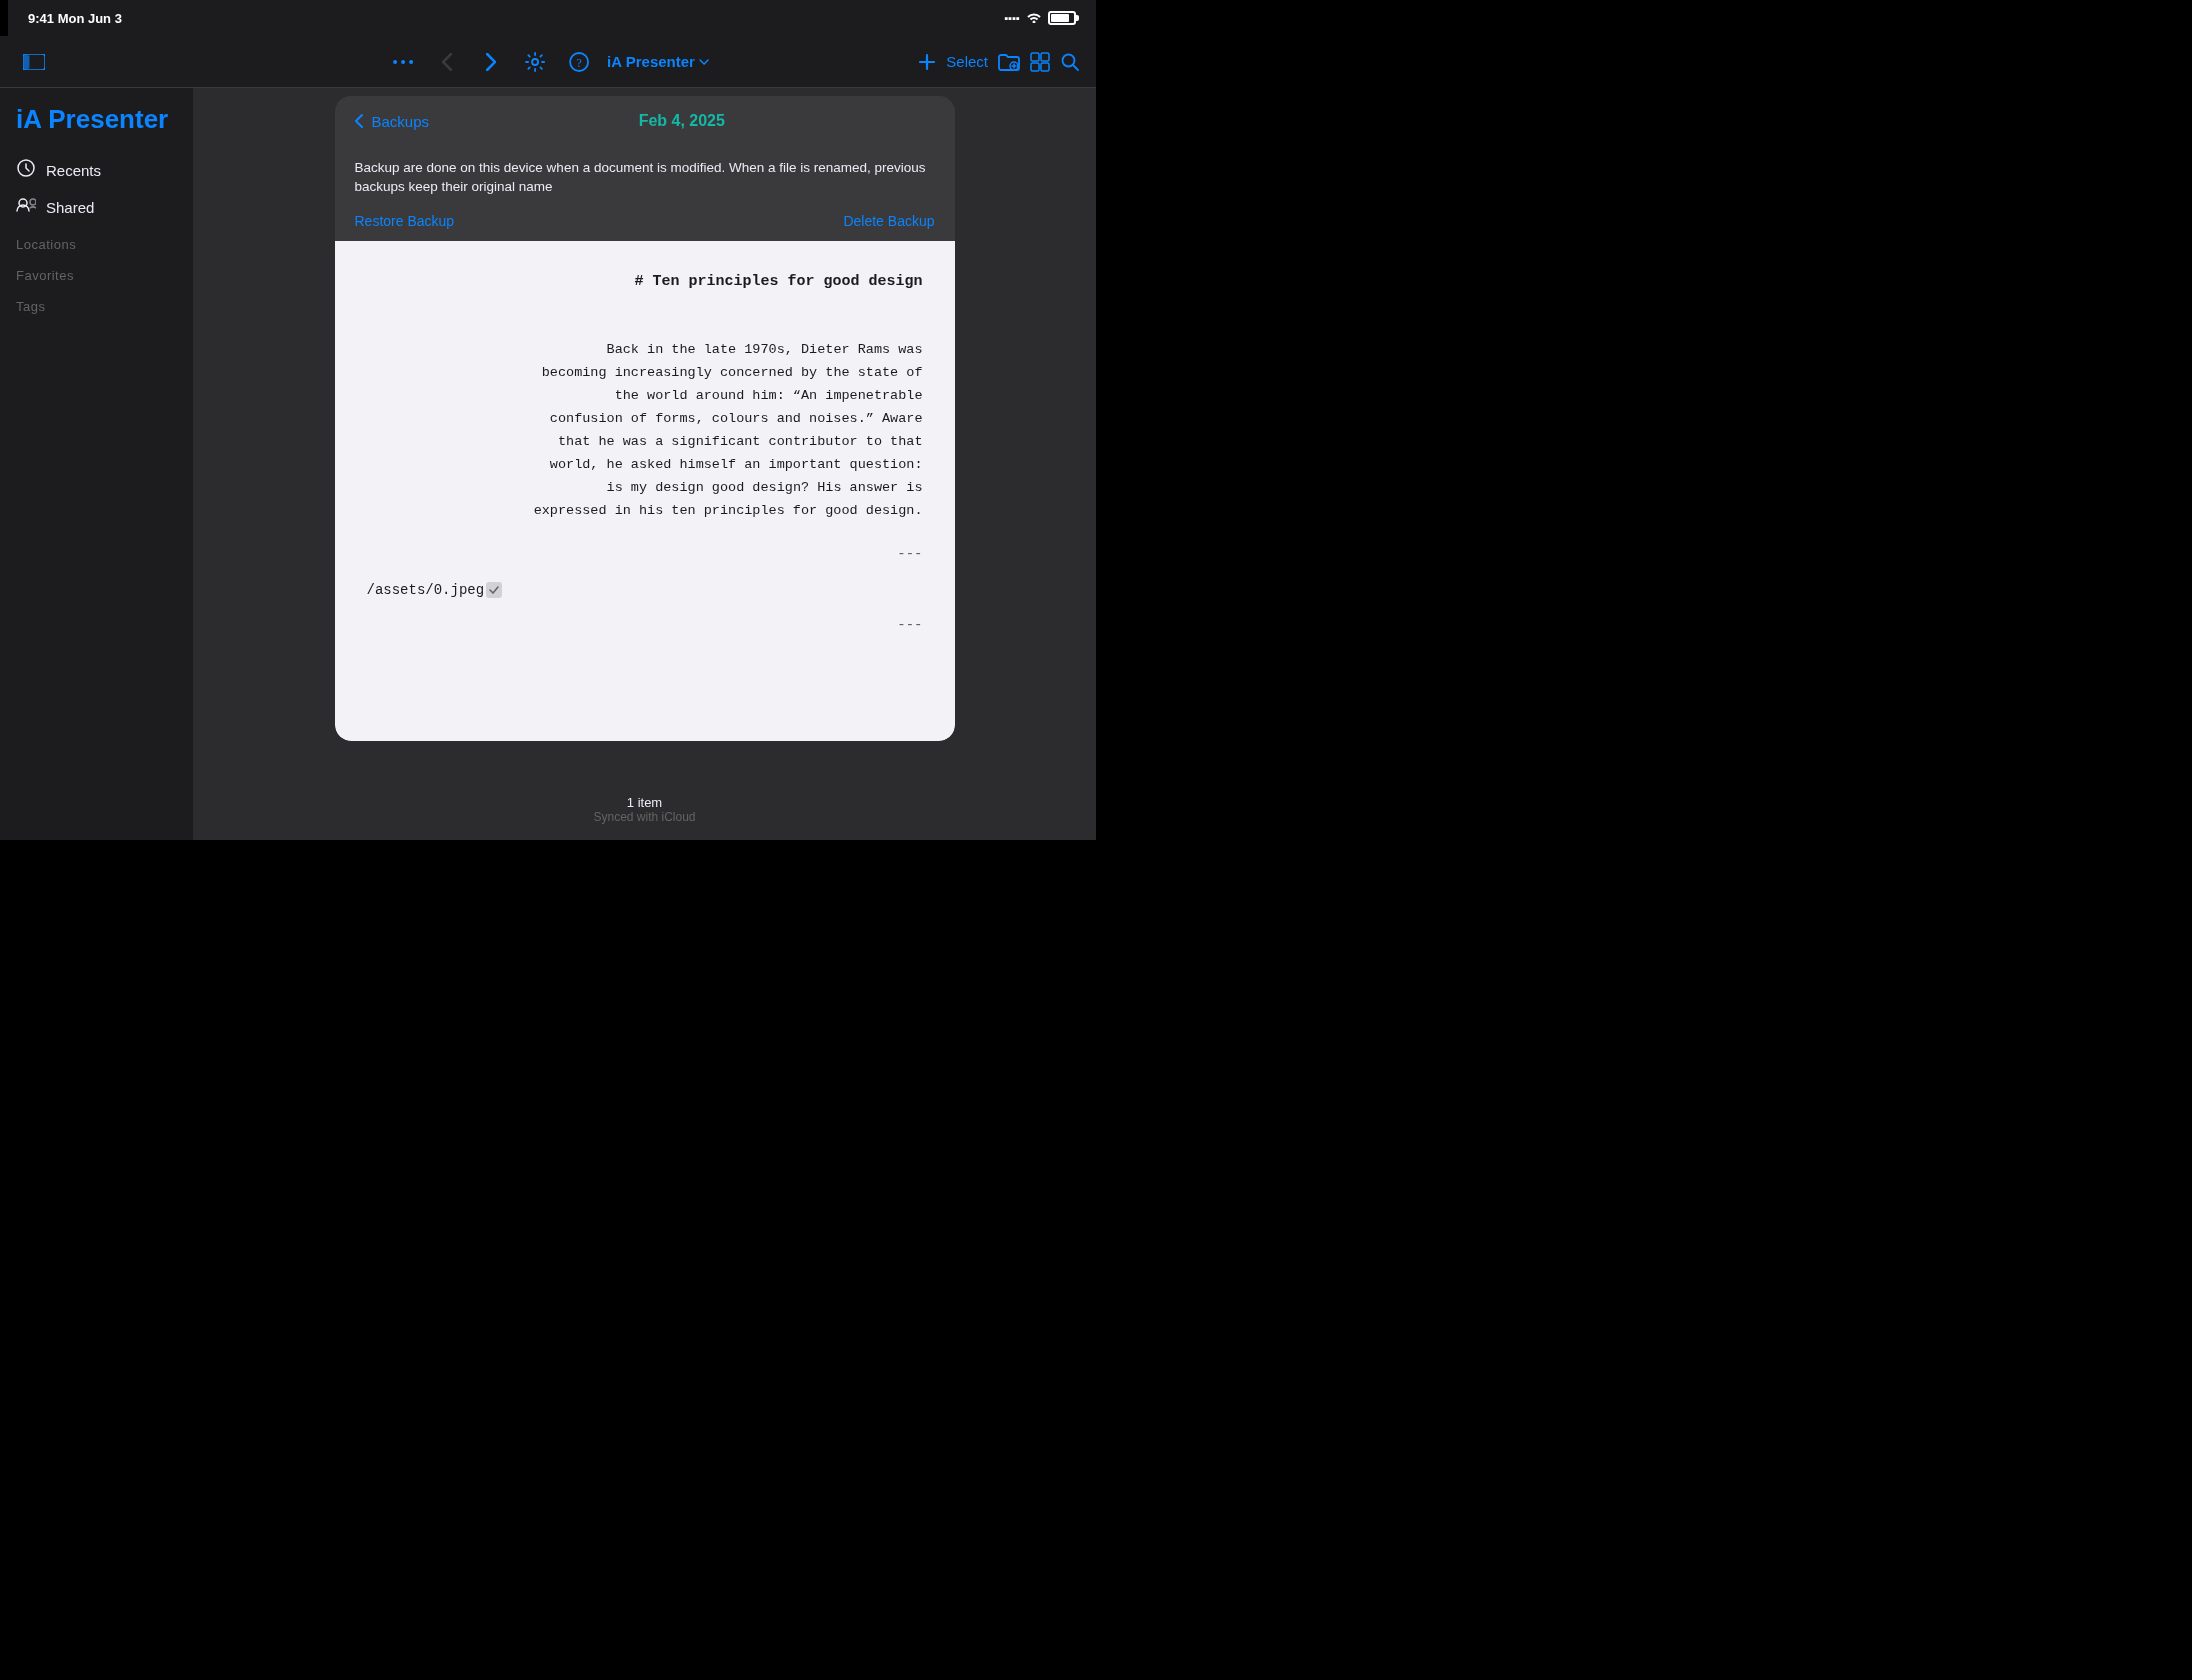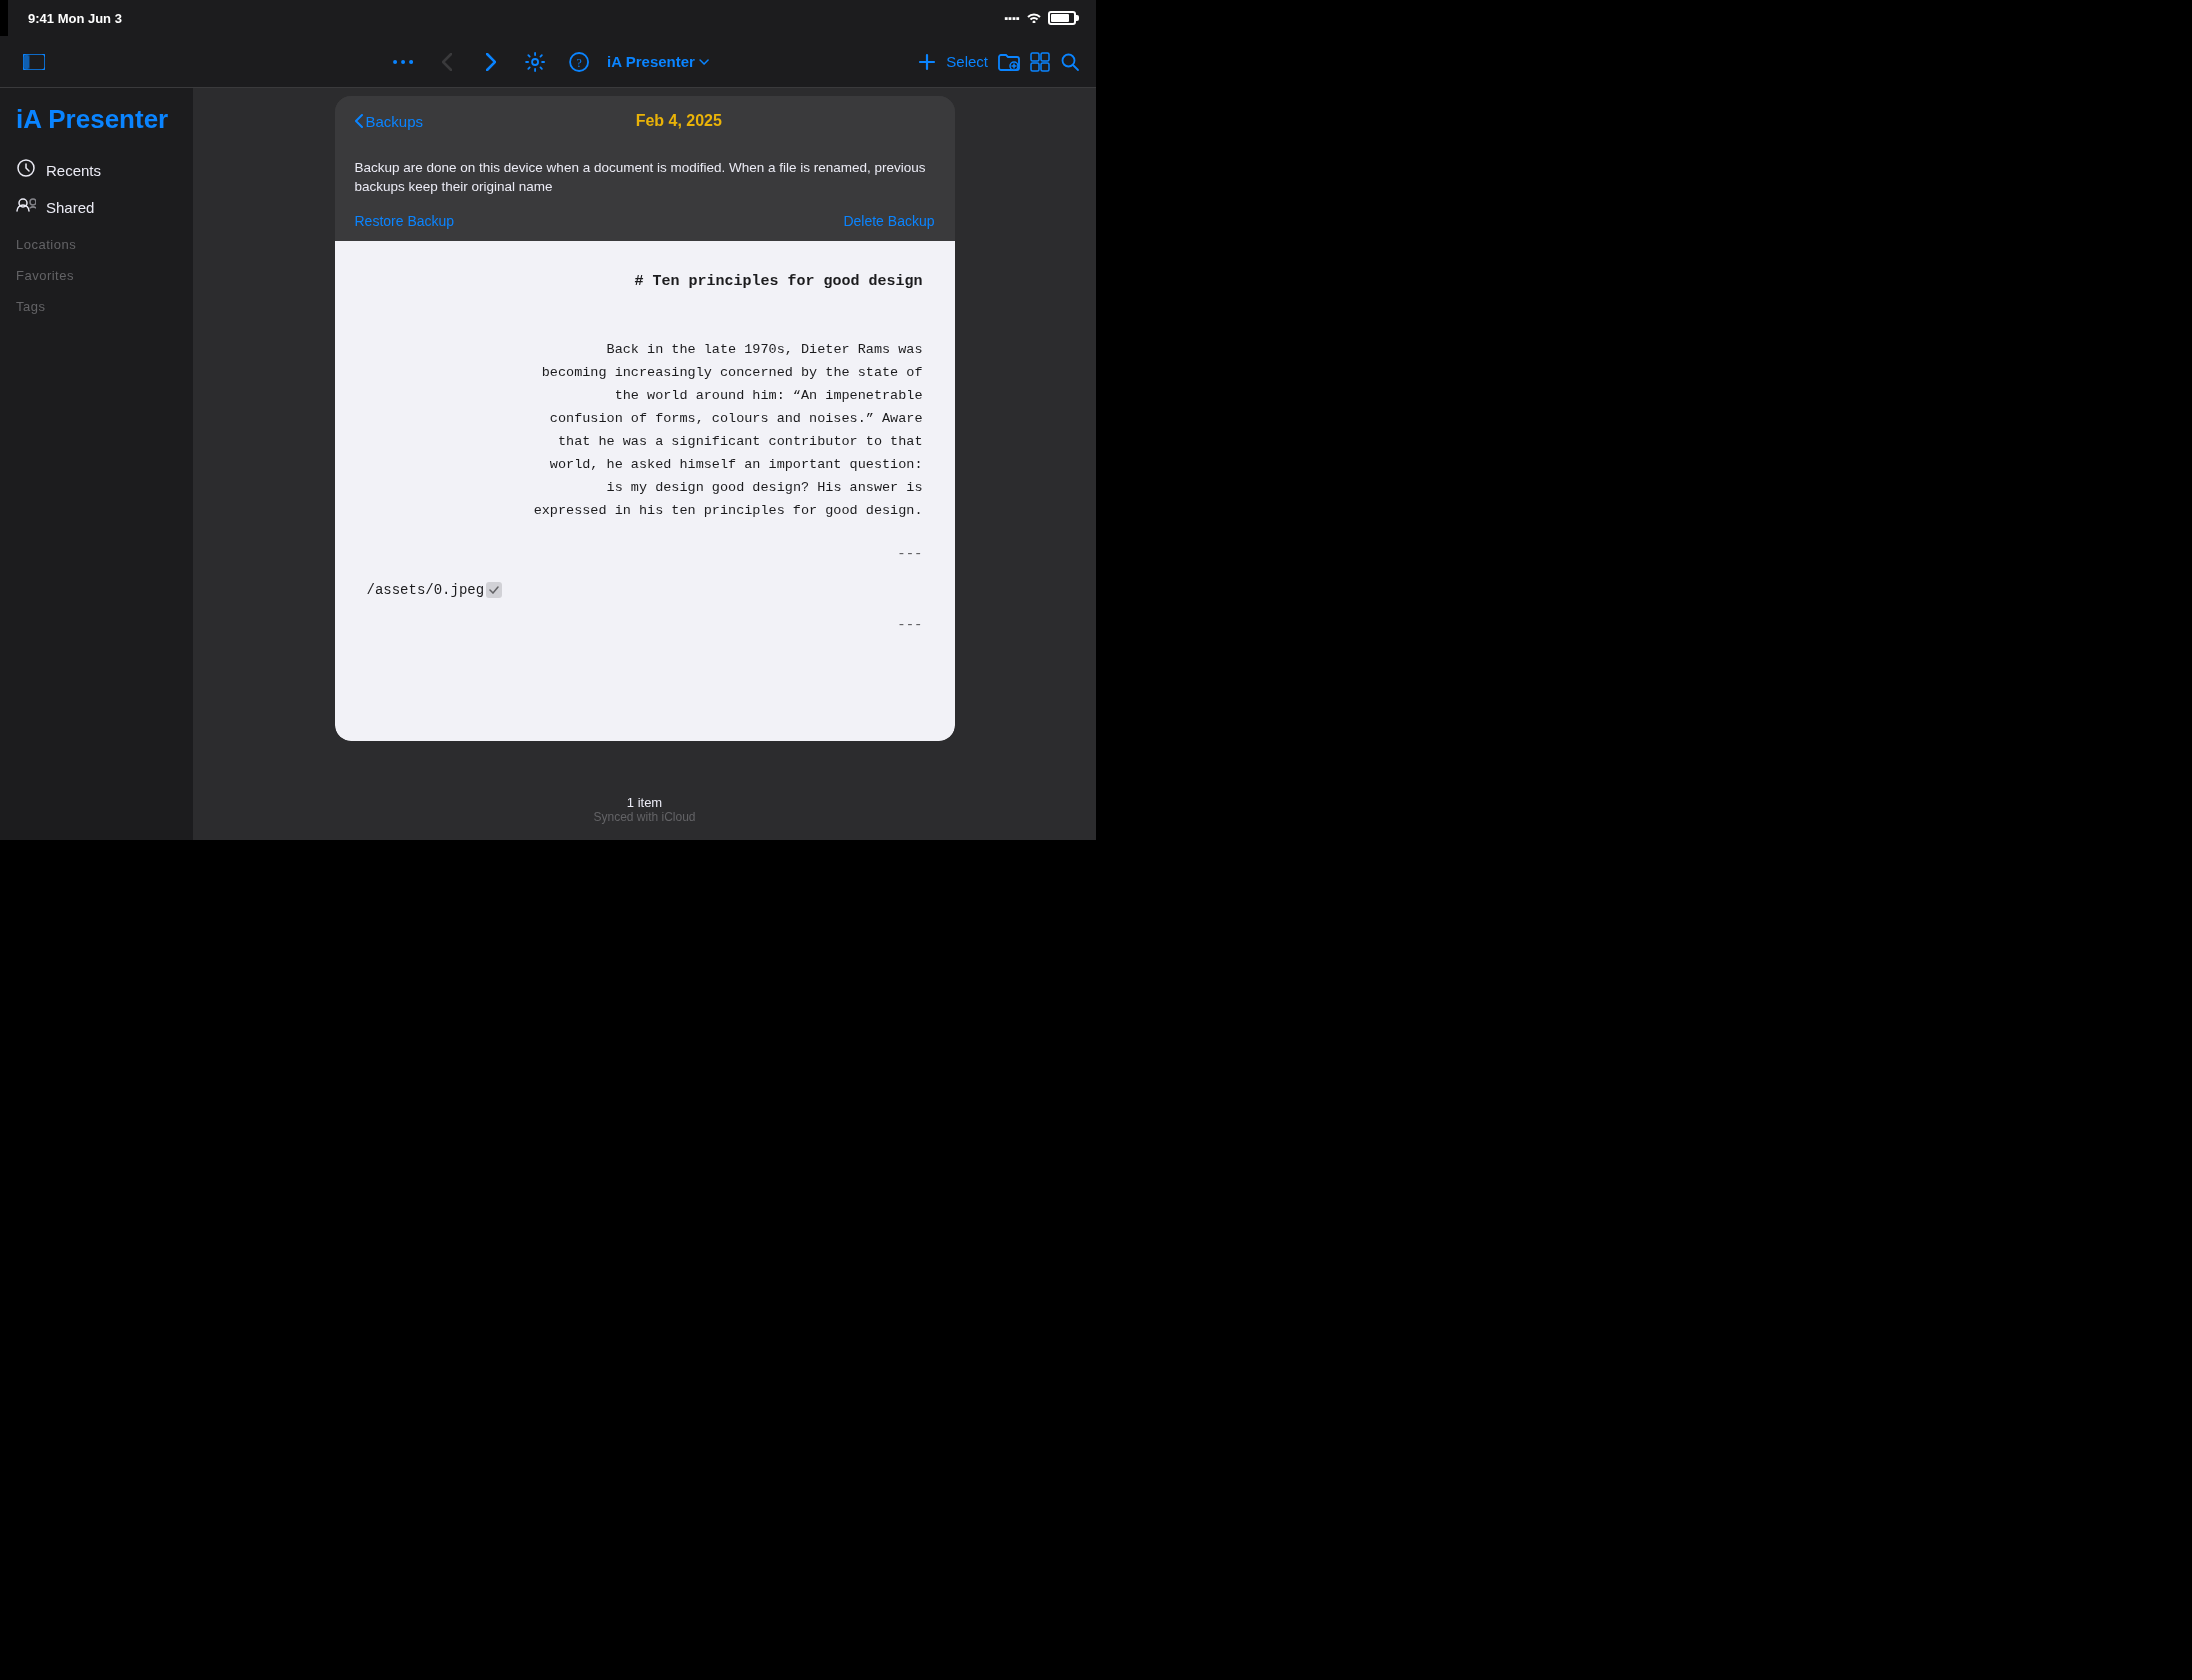--- a/index.html
+++ b/index.html
@@ -249,28 +249,28 @@
       display: flex;
       align-items: center;
       margin-bottom: 12px;
     }
 
     .backup-back-btn {
       display: flex;
       align-items: center;
       color: #0a84ff;
       font-size: 15px;
-      gap: 3px;
+      gap: 9px;
       cursor: pointer;
     }
 
     .backup-date {
       flex: 1;
       text-align: center;
-      color: #eab308;
+      color: #14b8a6;
       font-size: 16px;
       font-weight: 600;
     }
 
     .backup-description {
       color: #ebebf5;
       font-size: 13.5px;
       line-height: 1.4;
       margin-bottom: 12px;
       margin-top: 29px;

